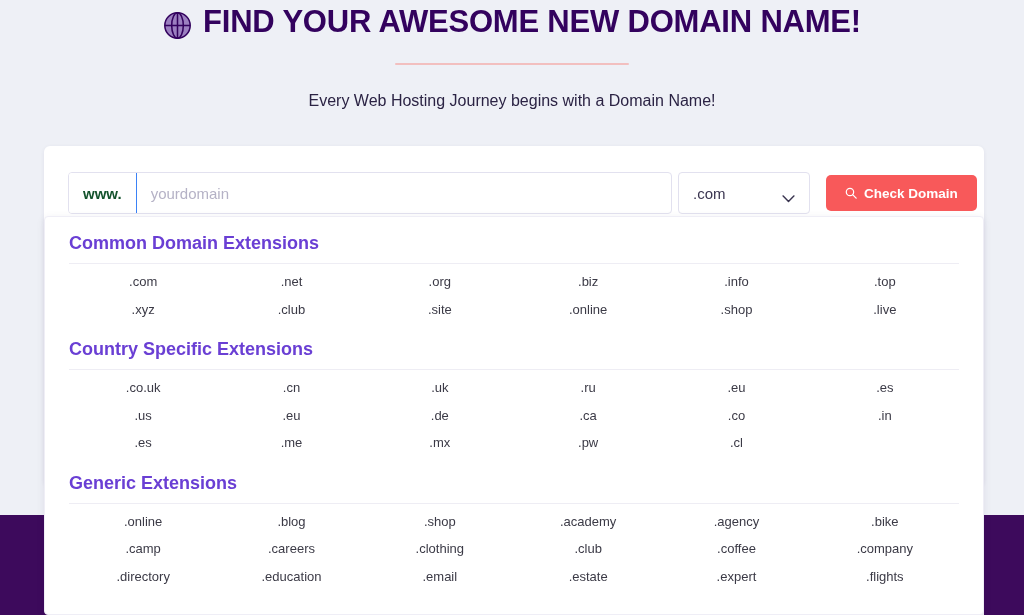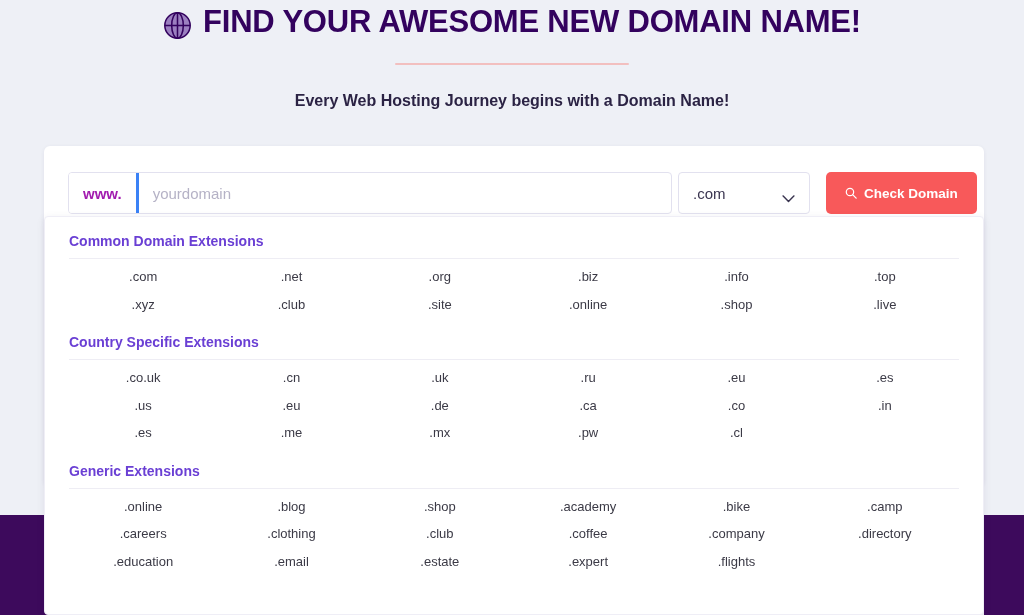--- a/index.html
+++ b/index.html
@@ -55,21 +55,21 @@
     height: 2px;
     background: #f2bfbf;
     margin: 19px auto 0;
     border-radius: 2px;
   }
 
   .hero-sub {
     margin-top: 27px;
     font-size: 16px;
     color: #2b2344;
-    font-weight: 700;
+    font-weight: 400;
   }
 
   
   .search-card {
     position: absolute;
     left: 44px;
     top: 146px;
     width: 940px;
     height: 340px;
     background: #ffffff;
@@ -98,22 +98,22 @@
     overflow: hidden;
   }
 
   .www-prefix {
     display: flex;
     align-items: center;
     justify-content: center;
     padding: 0 14px;
     font-size: 15px;
     font-weight: 700;
-    color: #a21caf;
-    border-right: 3px solid #3b82f6;
+    color: #14532d;
+    border-right: 1px solid #3b82f6;
     background: #fff;
     white-space: nowrap;
   }
 
   .domain-input {
     flex: 1;
     border: none;
     outline: none;
     padding: 0 14px;
     font-family: "Liberation Sans", sans-serif;
@@ -139,21 +139,21 @@
     cursor: pointer;
   }
 
   .chev {
     width: 13px; height: 8px;
     flex: 0 0 auto;
   }
 
   .check-btn {
     margin-left: 16px;
-    height: 42px;
+    height: 36px;
     padding: 0 19px;
     background: #f8595a;
     border: none;
     border-radius: 5px;
     color: #ffffff;
     font-family: "Liberation Sans", sans-serif;
     font-size: 13.5px;
     font-weight: 700;
     display: flex;
     align-items: center;
@@ -175,21 +175,21 @@
     border-radius: 4px;
     box-shadow: 0 2px 9px rgba(40, 30, 80, 0.08);
     z-index: 3;
     overflow: hidden;
     padding: 0 24px;
   }
 
   .ext-section { padding-top: 16px; }
 
   .ext-section-title {
-    font-size: 14px;
+    font-size: 18px;
     font-weight: 700;
     color: #6a3fd4;
     padding-bottom: 9px;
   }
 
   .ext-divider {
     height: 1px;
     background: #eeedf4;
     margin-bottom: 4px;
   }
@@ -315,20 +315,21 @@
   </div>
 
   <div class="ext-section">
     <div class="ext-section-title">Generic Extensions</div>
     <div class="ext-divider"></div>
     <div class="ext-grid">
       <div class="ext-item">.online</div>
       <div class="ext-item">.blog</div>
       <div class="ext-item">.shop</div>
       <div class="ext-item">.academy</div>
+      <div class="ext-item">.agency</div>
       <div class="ext-item">.bike</div>
       <div class="ext-item">.camp</div>
       <div class="ext-item">.careers</div>
       <div class="ext-item">.clothing</div>
       <div class="ext-item">.club</div>
       <div class="ext-item">.coffee</div>
       <div class="ext-item">.company</div>
       <div class="ext-item">.directory</div>
       <div class="ext-item">.education</div>
       <div class="ext-item">.email</div>

